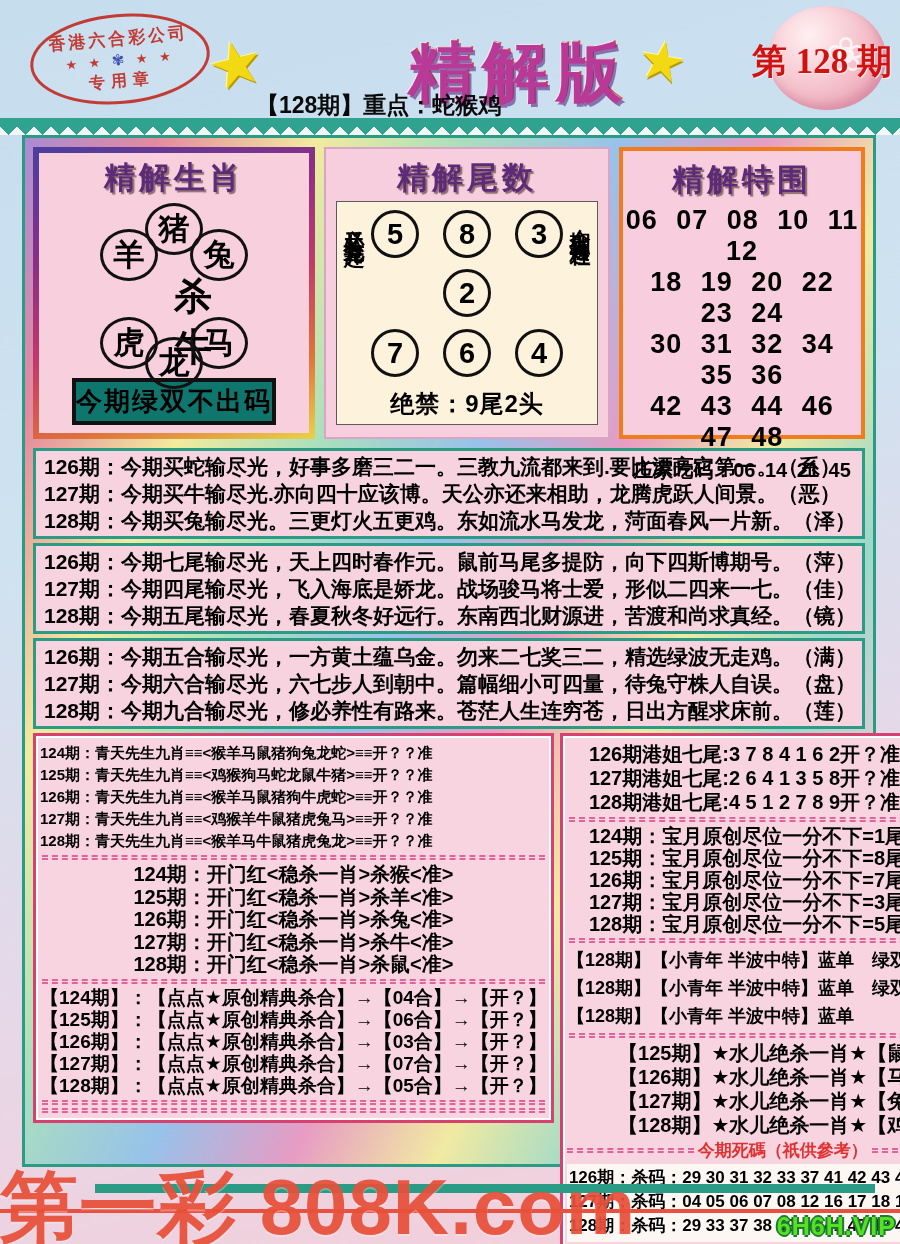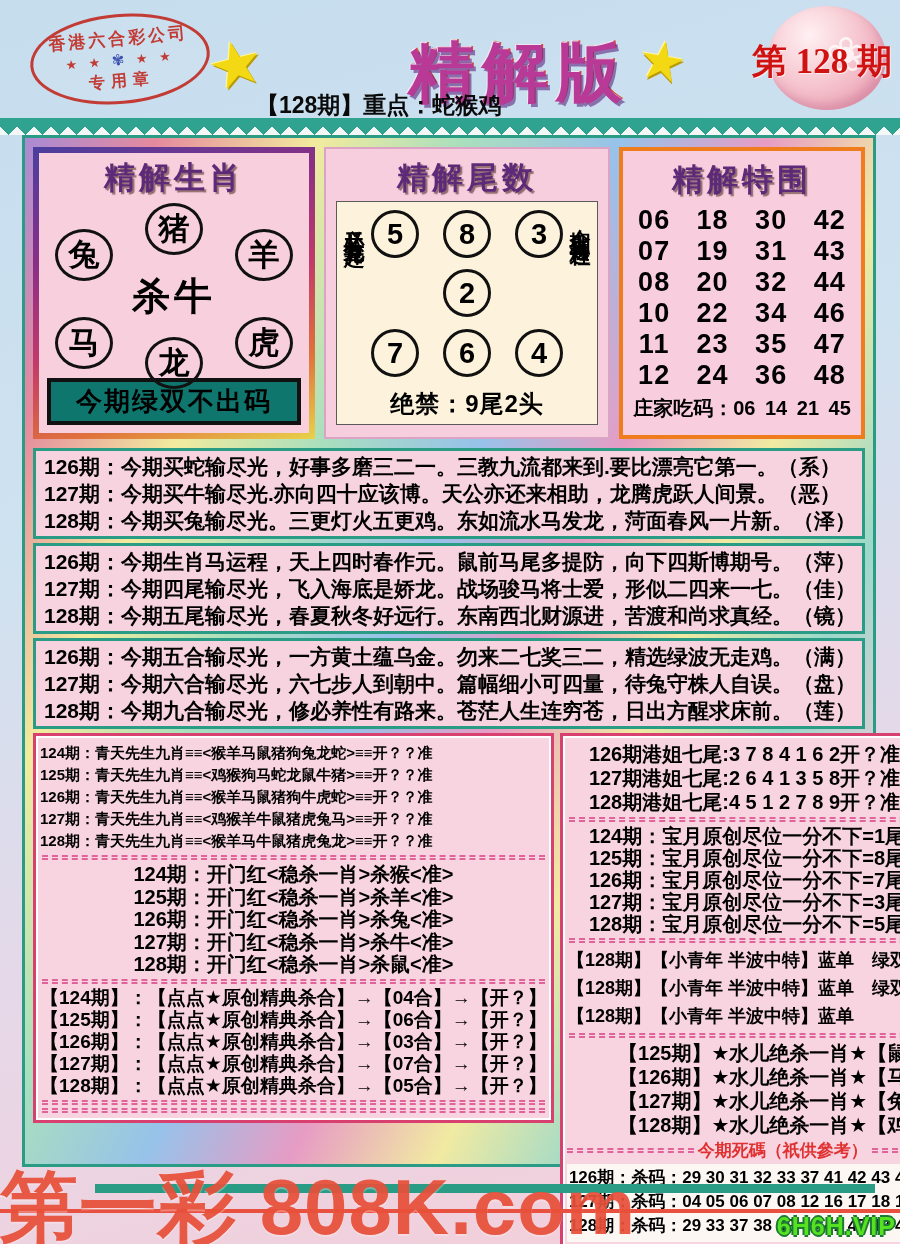--- a/index.html
+++ b/index.html
@@ -35,42 +35,42 @@
   .zigzag { position:absolute; left:0; top:118px; width:900px; height:17px; background-color:#f3f8f6;
     background-image:conic-gradient(from -45deg at 50% 100%, #2fa390 90deg, transparent 0);
     background-size:17px 100%; background-repeat:repeat-x; }
   .frame { position:absolute; left:22px; top:135px; width:854px; height:1032px;
     border:3px solid #2a9c86;
     background:linear-gradient(115deg,#a98bd4 0%,#e58a9e 10%,#f2eb9e 22%,#aadfbd 33%,#97c2ea 45%,#e79cc4 56%,#f1eaa2 67%,#9cd9ca 78%,#f2c8da 89%,#eeb7cf 100%);
     padding:9px 8px 0 8px; }
   
   .boxes { display:flex; gap:9px; height:292px; }
   .box-grad { flex:0 0 282px; padding:6px; background:linear-gradient(160deg,#4a3f9e 0%,#8a2f86 30%,#c23a6a 55%,#e0713c 78%,#e8d24a 100%); }
-  .box-inner { width:100%; height:100%; background:#f8d0dd; display:flex; flex-direction:column; }
+  .box-inner { width:100%; height:100%; background:#f8d0dd; display:flex; flex-direction:column;align-items:center; }
   .box-title { text-align:center; font-size:31px; font-weight:bold; color:#5c2a78; letter-spacing:4px;
     padding-top:4px; text-shadow:2px 2px 1px rgba(60,30,20,.55); }
   .zk-area { position:relative; flex:1; }
   .zk { position:absolute; width:58px; height:52px; border:3px solid #111; border-radius:50%;
     text-align:center; line-height:46px; font-size:31px; font-weight:bold; }
   .zk-rabbit { left:16px; top:30px; } .zk-pig { left:calc(50% - 29px); top:4px; } .zk-goat { right:16px; top:30px; }
   .zk-horse { left:16px; top:118px; } .zk-dragon { left:calc(50% - 29px); top:138px; } .zk-tiger { right:16px; top:118px; }
   .zk-center { position:absolute; left:0; right:0; top:72px; text-align:center; font-size:38px; font-weight:bold; letter-spacing:4px; }
   .zk-footer { margin:2px 8px 8px 8px; border:4px solid #111; background:#0f766e;
     text-align:center; font-size:26px; font-weight:bold; padding:2px 0; letter-spacing:2px; }
   .box-tail { flex:0 0 286px; background:#f7cede; border:2px solid #dba3c4; padding:4px; display:flex; flex-direction:column; }
   .tail-panel { flex:1; margin:2px 6px 8px 6px; background:#fdf3dc; border:1px solid #5a5a5a; display:flex; }
   .tail-vert { writing-mode:vertical-rl; text-orientation:upright; font-size:21px; font-weight:bold;
     letter-spacing:3px; padding:10px 3px; }
   .tail-center { flex:1; display:flex; flex-direction:column; justify-content:space-between; align-items:center; padding:8px 0 4px 0; }
   .tail-row { display:flex; gap:24px; }
   .num-c { width:48px; height:48px; border:3px solid #111; border-radius:50%; text-align:center;
     line-height:43px; font-size:29px; font-weight:bold; }
   .tail-footer { font-size:24px; font-weight:bold; letter-spacing:1px; }
   .box-special { flex:1; background:#f8cede; border:4px solid #ef7d1e; padding:4px 2px; display:flex; flex-direction:column; }
-  .sp-rows { flex:1; display:flex; flex-direction:row; justify-content:space-evenly; padding-top:4px; }
+  .sp-rows { flex:1; display:flex; flex-direction:column; justify-content:space-evenly; padding-top:4px; }
   .sp-row { text-align:center; font-size:27px; font-weight:bold; word-spacing:10px; letter-spacing:1px; }
   .sp-footer { text-align:center; font-size:20px; font-weight:bold; padding:4px 0 10px 0; word-spacing:4px; }
   
   .poems { margin-top:9px; }
   .poem { border:3px solid #2a9c86; background:#f7d3df; padding:2px 8px; margin-bottom:4px; }
   .poem-line { font-size:21px; font-weight:bold; line-height:27px; white-space:nowrap; }
   
   .cols { display:flex; gap:6px; margin-top:2px; align-items:flex-start; }
   .col { background:#f8d4e1; border:3px solid #d84070; box-shadow:inset 0 0 0 2px #fff; padding:6px 4px 4px 4px; }
   .col-left { flex:0 0 432px; }
@@ -172,21 +172,21 @@
     </div>
   </div>
 
   <div class="poems">
     <div class="poem">
       <div class="poem-line">126期：今期买蛇输尽光，好事多磨三二一。三教九流都来到.要比漂亮它第一。（系）</div>
       <div class="poem-line">127期：今期买牛输尽光.亦向四十应该博。天公亦还来相助，龙腾虎跃人间景。（恶）</div>
       <div class="poem-line">128期：今期买兔输尽光。三更灯火五更鸡。东如流水马发龙，菏面春风一片新。（泽）</div>
     </div>
     <div class="poem">
-      <div class="poem-line">126期：今期生肖马运程，天上四时春作元。鼠前马尾多提防，向下四斯博期号。（萍）</div>
+      <div class="poem-line">126期：今期七尾输尽光，天上四时春作元。鼠前马尾多提防，向下四斯博期号。（萍）</div>
       <div class="poem-line">127期：今期四尾输尽光，飞入海底是娇龙。战场骏马将士爱，形似二四来一七。（佳）</div>
       <div class="poem-line">128期：今期五尾输尽光，春夏秋冬好远行。东南西北财源进，苦渡和尚求真经。（镜）</div>
     </div>
     <div class="poem">
       <div class="poem-line">126期：今期五合输尽光，一方黄土蕴乌金。勿来二七奖三二，精选绿波无走鸡。（满）</div>
       <div class="poem-line">127期：今期六合输尽光，六七步人到朝中。篇幅细小可四量，待兔守株人自误。（盘）</div>
       <div class="poem-line">128期：今期九合输尽光，修必养性有路来。苍茫人生连穷苍，日出方醒求床前。（莲）</div>
     </div>
   </div>
 

